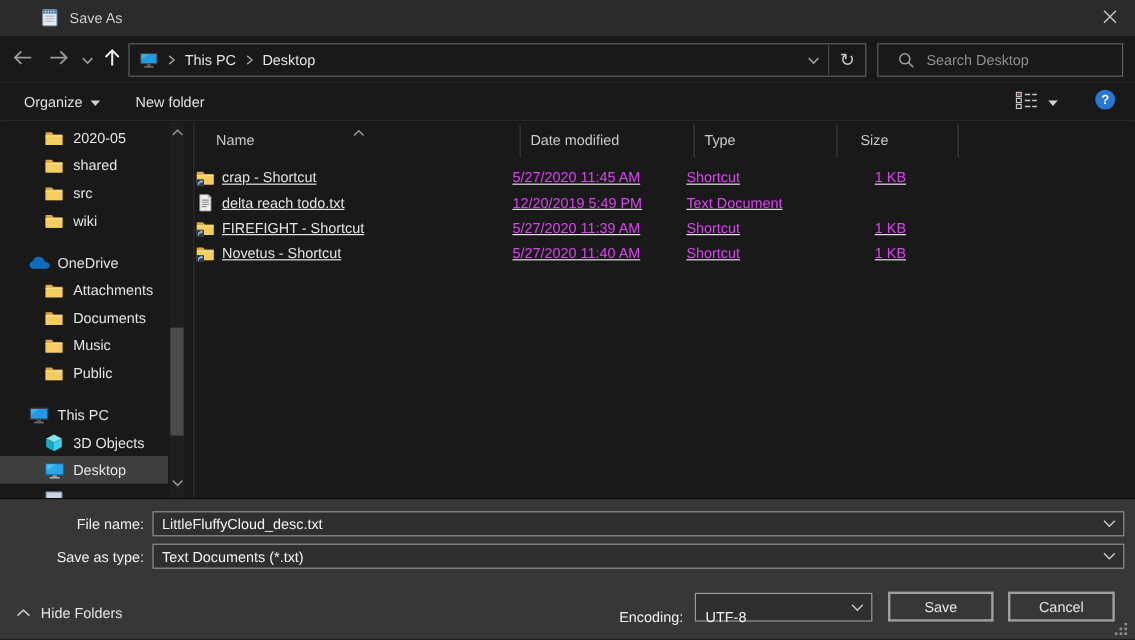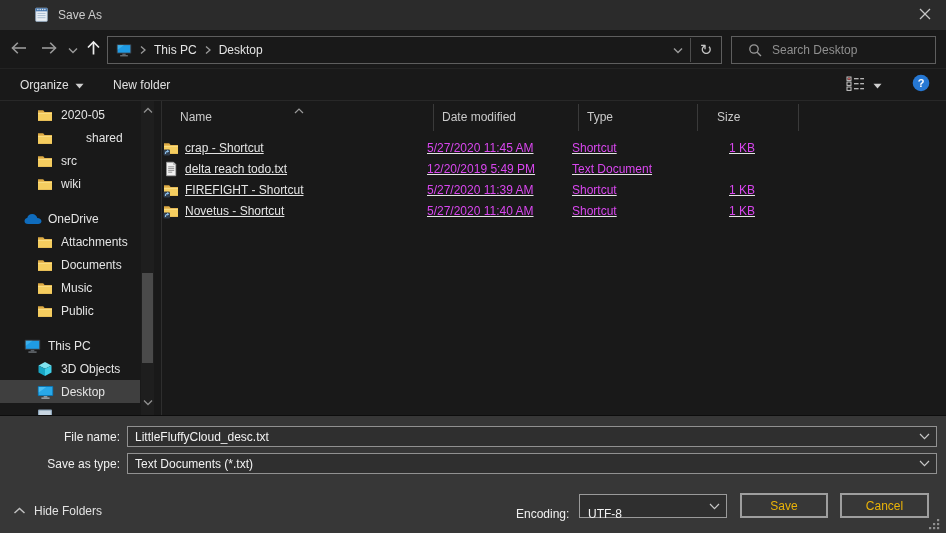--- a/index.html
+++ b/index.html
@@ -87,21 +87,21 @@
   .field .fld-text{flex:1;padding-left:7px;white-space:nowrap;}
   .fld-dd{flex:none;width:24px;display:flex;justify-content:center;}
   .f-name-row{top:10px;}
   .f-type-row{top:37px;}
   .hide-btn{position:absolute;left:13px;top:88px;display:flex;align-items:center;gap:8px;color:#e2e2e2;}
   .enc-label{position:absolute;left:516px;top:91px;color:#f0f0f0;}
   .combo{position:absolute;left:579px;top:78px;width:148px;height:24px;box-sizing:border-box;
          background:#2f2f2f;border:1px solid #9a9a9a;display:flex;align-items:center;color:#f2f2f2;}
   .combo .fld-text{flex:1;padding-left:8px;margin-top:16px;}
   .btn{position:absolute;top:77px;height:25px;box-sizing:border-box;background:#373737;
-       border:2px solid #9e9e9e;display:flex;align-items:center;justify-content:center;color:#eab308;}
+       border:2px solid #9e9e9e;display:flex;align-items:center;justify-content:center;color:#e5e5e5;}
   .btn-save{left:740px;width:88px;}
   .btn-cancel{left:840px;width:89px;}
   .grip{position:absolute;left:929px;top:103px;width:12px;height:12px;}
 </style>
 </head>
 <body>
 
 <div class="app">
 
   <div class="titlebar">
@@ -250,21 +250,21 @@
         <div class="side-item" style="padding-left: 37px;">
             <span class="si-icon">
               <svg width="16" height="16" viewBox="0 0 16 16">
                 <path d="M1 3.2 L6.2 3.2 L7.6 5 L15 5 L15 13.8 L1 13.8 Z" fill="#dca943"></path>
                 <rect x="1" y="5.8" width="14" height="8" fill="#f5cd5f"></rect>
                 <rect x="1" y="5.8" width="14" height="1" fill="#fbe089"></rect>
               </svg>
             </span>
             <span class="si-label">2020-05</span>
           </div>
-          <div class="side-item" style="padding-left: 37px; gap: 25px;">
+          <div class="side-item" style="padding-left: 37px;">
             <span class="si-icon">
               <svg width="16" height="16" viewBox="0 0 16 16">
                 <path d="M1 3.2 L6.2 3.2 L7.6 5 L15 5 L15 13.8 L1 13.8 Z" fill="#dca943"></path>
                 <rect x="1" y="5.8" width="14" height="8" fill="#f5cd5f"></rect>
                 <rect x="1" y="5.8" width="14" height="1" fill="#fbe089"></rect>
               </svg>
             </span>
             <span class="si-label">shared</span>
           </div>
           <div class="side-item" style="padding-left: 37px;">

